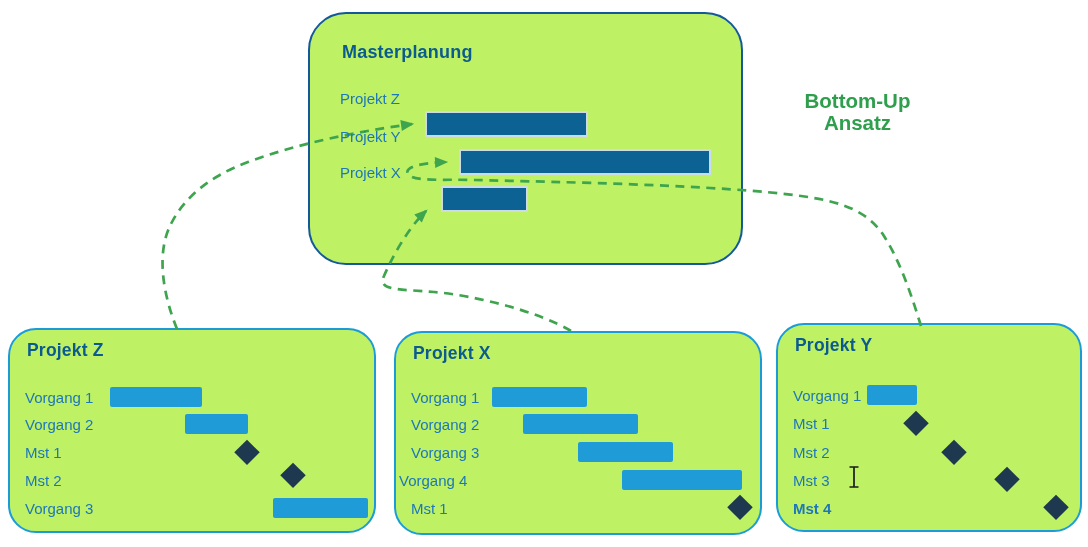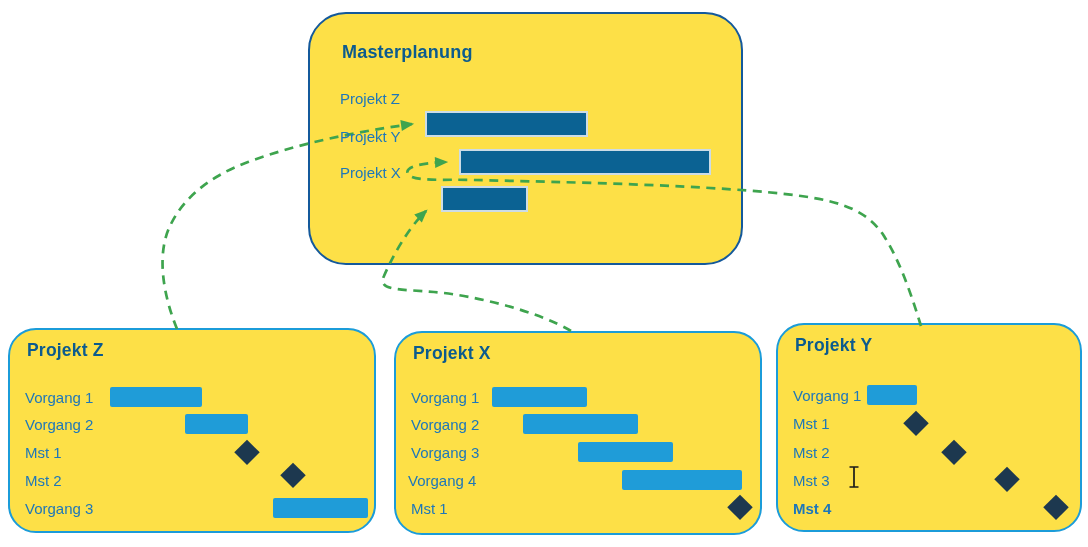--- a/index.html
+++ b/index.html
@@ -1,20 +1,20 @@
 <!DOCTYPE html>
 <html style="--master-border: #14599b; --master-bar: #0b6293; --sub-border: #1b9cd9; --sub-bar: #1f9cd8; --milestone: #1d384f; --title-blue: #0c5b8e; --label-blue: #1e77b9; --green-text: #2f9e4d;"><head>
 <meta charset="utf-8">
 <style>
   html,body{margin:0;padding:0;background:#fff;}
   #canvas{
     position:relative;width:1088px;height:547px;background:#ffffff;
     font-family:"Liberation Sans",sans-serif;overflow:hidden;
   }
-  .box{position:absolute;background:#fde047;box-sizing:border-box;}
+  .box{position:absolute;background:#bef264;box-sizing:border-box;}
   .box.master{border:2.2px solid var(--master-border);}
   .box.sub{border:2.5px solid var(--sub-border);}
   .box-title{
     position:absolute;font-weight:bold;color:var(--title-blue);
     font-size:17.5px;white-space:nowrap;letter-spacing:.2px;
   }
   .box.master .box-title{left:32px;top:28px;font-size:18px;}
   .box.sub .box-title{left:17px;top:10px;}
   .row-label{
     position:absolute;font-size:15px;color:var(--label-blue);
@@ -48,20 +48,22 @@
 
   <div class="box sub" style="left: 394px; top: 331px; width: 368px; height: 204px; border-radius: 28px;">
     <div class="box-title">Projekt X</div>
   </div>
 
   <div class="box sub" style="left: 776px; top: 323px; width: 306px; height: 209px; border-radius: 28px;">
     <div class="box-title">Projekt Y</div>
   </div>
 
   <div id="annotation">
+    <div>Bottom-Up</div>
+    <div>Ansatz</div>
   </div>
 
   <svg id="overlay" width="1088" height="547" viewBox="0 0 1088 547">
     <defs>
       <marker id="ah" viewBox="0 0 12 10" refX="10" refY="5" markerWidth="14" markerHeight="11" markerUnits="userSpaceOnUse" orient="auto">
           <path d="M0,0 L12,5 L0,10 z" id="ah-shape" fill="#3ea44e"></path>
         </marker>
     </defs>
     <g id="arrow-group">
         <path d="M177 329 C162 292 157 253 170 226 C183 198 210 176 248 162 C300 143 355 132 412 124" fill="none" stroke="#3ea44e" stroke-width="2.7" stroke-dasharray="9 6.5" marker-end="url(#ah)"></path>
@@ -88,21 +90,21 @@
     <div class="row-label" style="left: 25px; top: 480px;">Mst 2</div>
     <div class="milestone" style="left: 293px; top: 475px;"></div>
     <div class="row-label" style="left: 25px; top: 508px;">Vorgang 3</div>
     <div class="bar sub-bar" style="left: 273px; top: 498px; width: 95px; height: 20px;"></div>
     <div class="row-label" style="left: 411px; top: 397px;">Vorgang 1</div>
     <div class="bar sub-bar" style="left: 492px; top: 387px; width: 95px; height: 20px;"></div>
     <div class="row-label" style="left: 411px; top: 424px;">Vorgang 2</div>
     <div class="bar sub-bar" style="left: 523px; top: 414px; width: 115px; height: 20px;"></div>
     <div class="row-label" style="left: 411px; top: 452px;">Vorgang 3</div>
     <div class="bar sub-bar" style="left: 578px; top: 442px; width: 95px; height: 20px;"></div>
-    <div class="row-label" style="left: 408px; top: 480px;">Vorgang 4</div>
+    <div class="row-label" style="left: 399px; top: 480px;">Vorgang 4</div>
     <div class="bar sub-bar" style="left: 622px; top: 470px; width: 120px; height: 20px;"></div>
     <div class="row-label" style="left: 411px; top: 508px;">Mst 1</div>
     <div class="milestone" style="left: 740px; top: 507px;"></div>
     <div class="row-label" style="left: 793px; top: 395px;">Vorgang 1</div>
     <div class="bar sub-bar" style="left: 867px; top: 385px; width: 50px; height: 20px;"></div>
     <div class="row-label" style="left: 793px; top: 423px;">Mst 1</div>
     <div class="milestone" style="left: 916px; top: 423px;"></div>
     <div class="row-label" style="left: 793px; top: 452px;">Mst 2</div>
     <div class="milestone" style="left: 954px; top: 452px;"></div>
     <div class="row-label" style="left: 793px; top: 480px; text-align: right;">Mst 3</div>

